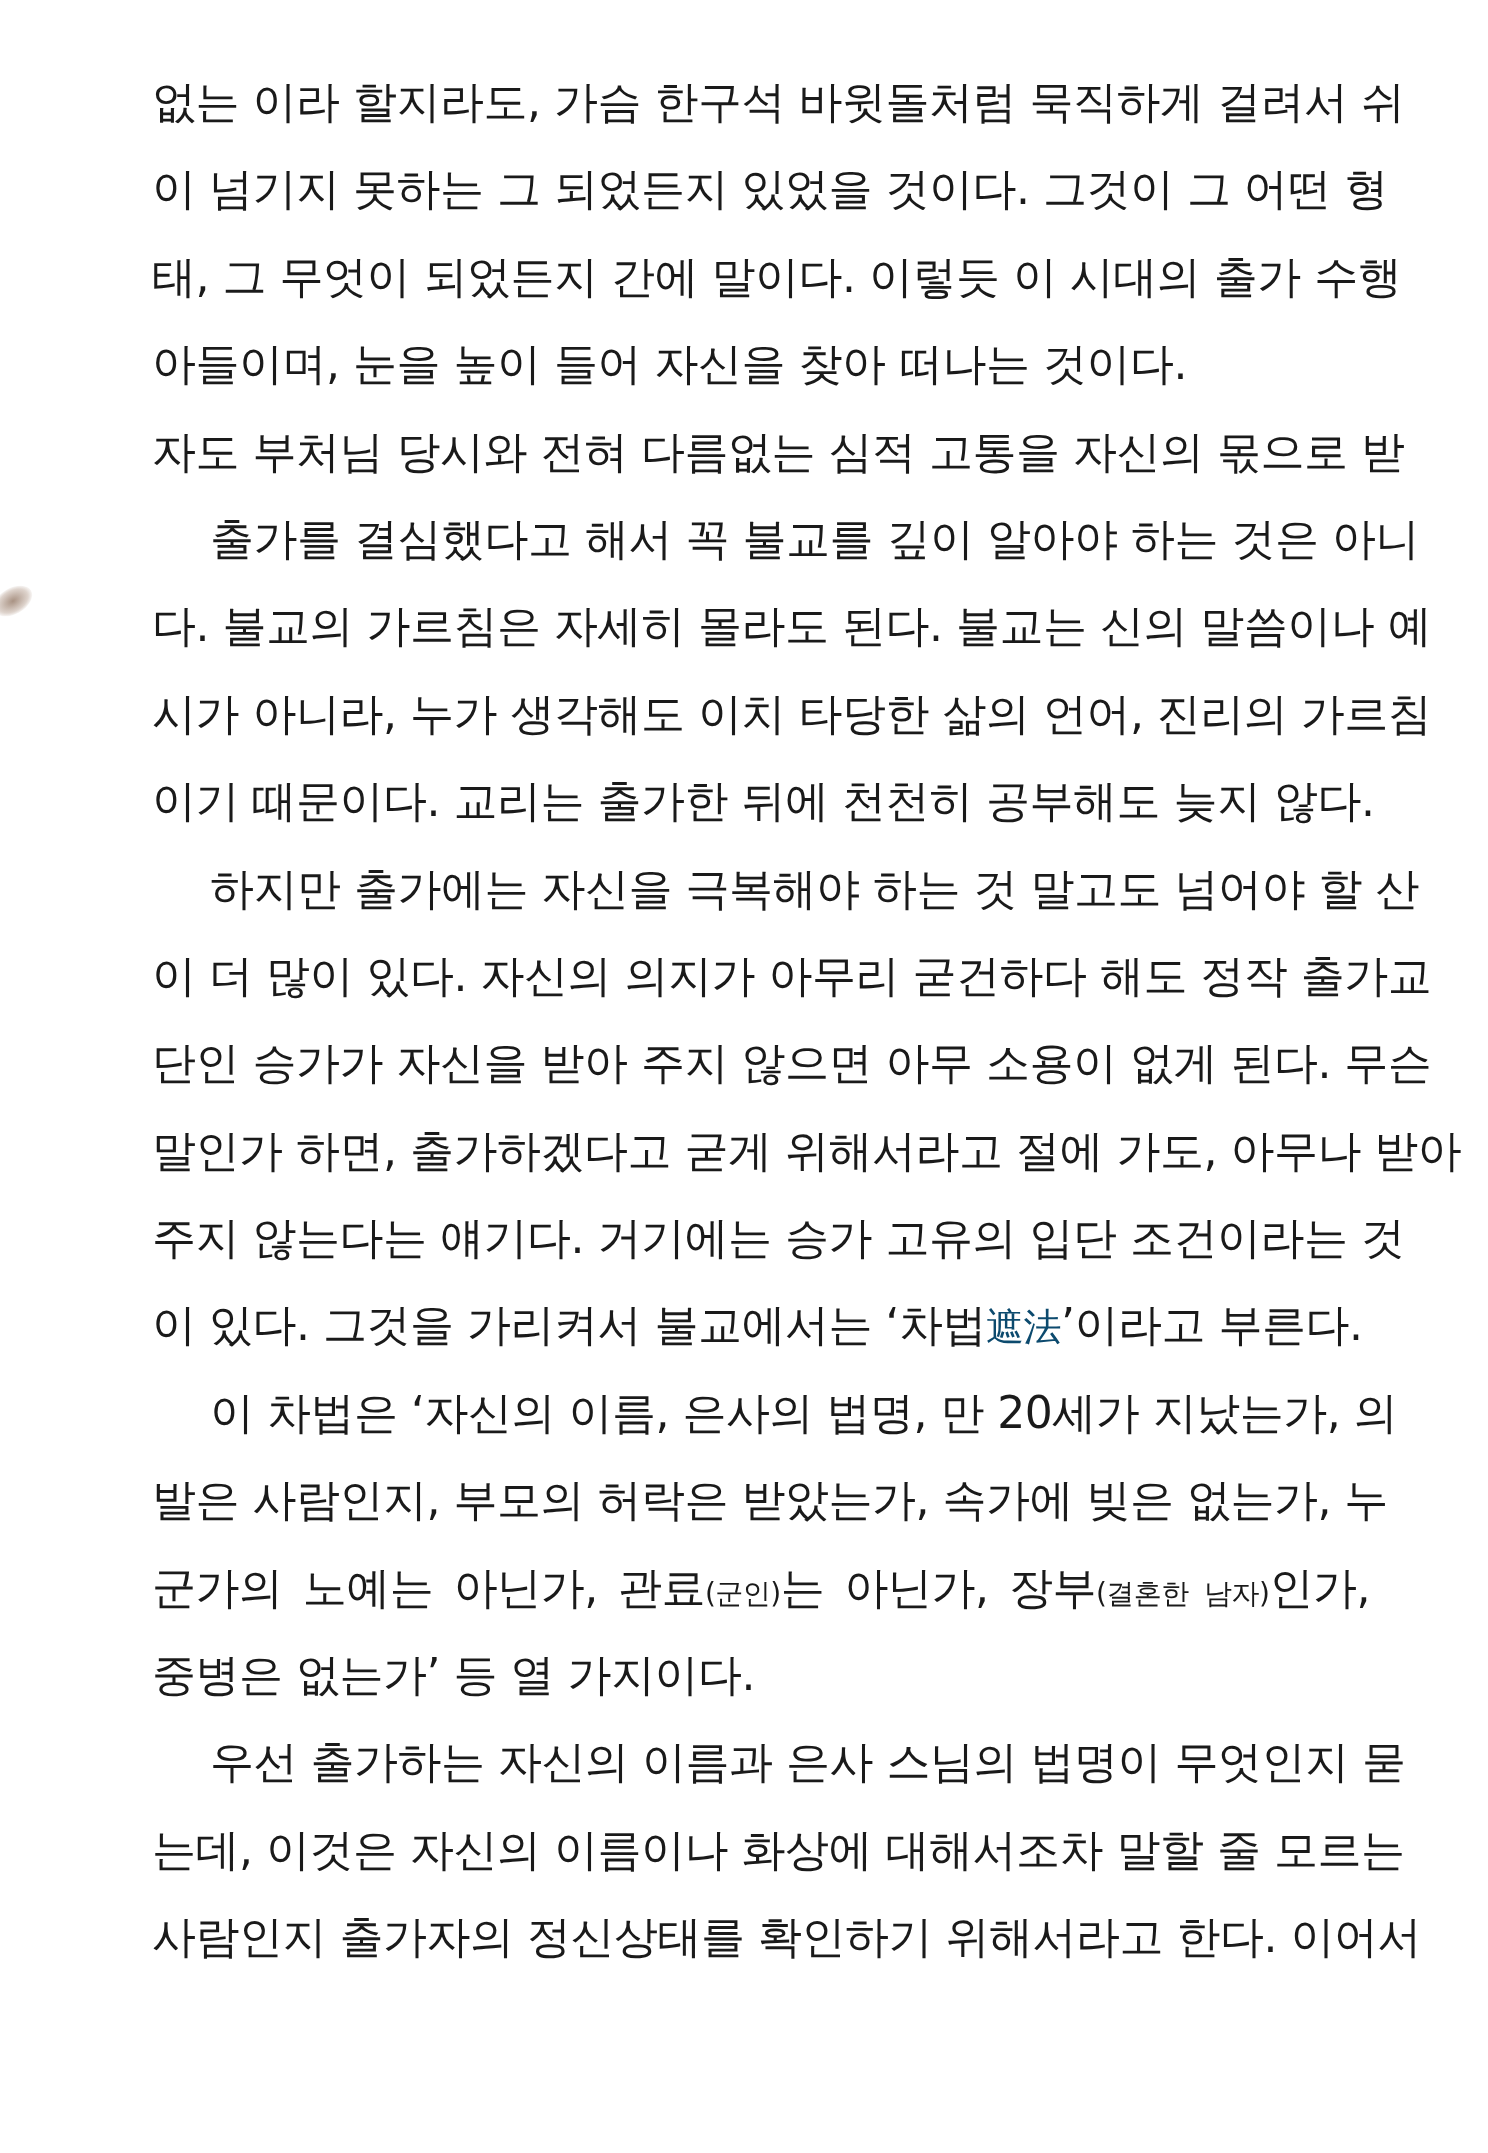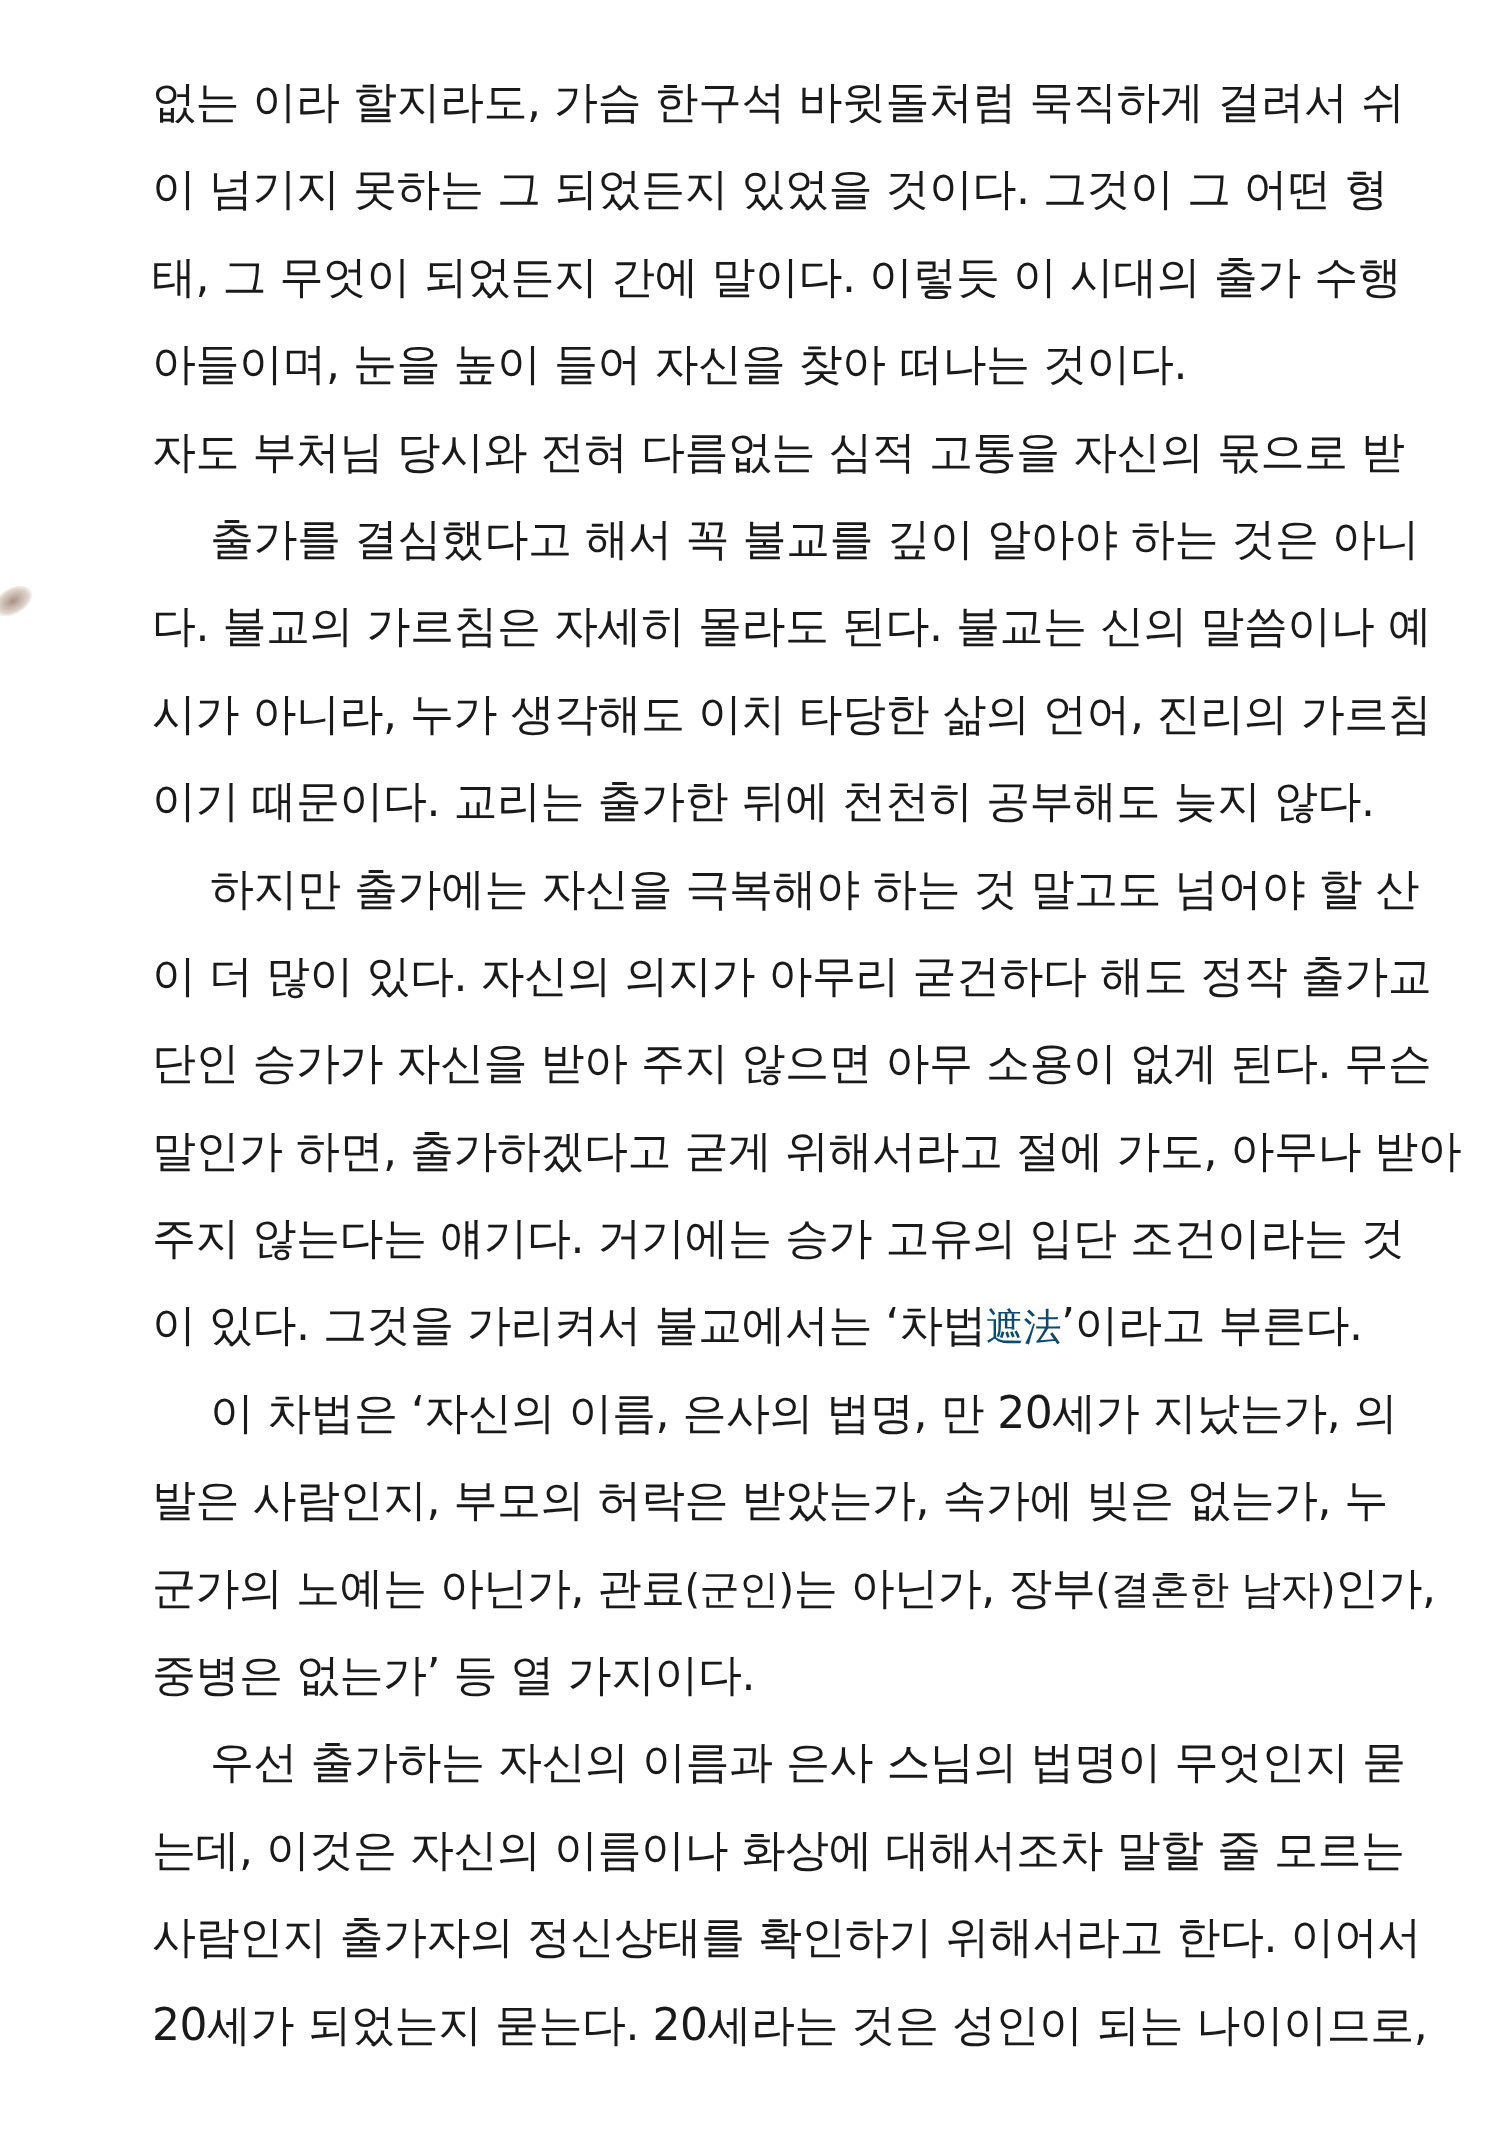--- a/index.html
+++ b/index.html
@@ -23,21 +23,21 @@
       line-height: 87.4px;
       font-size: 44px;
       letter-spacing: -0.5px;
       white-space: nowrap;
       text-align: justify;
       text-align-last: justify;
       overflow: visible;
     }
     .line.last { text-align-last: left; }
     .line.indent { padding-left: 58px; }
-    .small { font-size: 40px; }
+    .small { font-size: 28px; }
     .hanja { color: #0c4a6e; font-family: "DejaVu Serif", "Liberation Serif", serif; font-size: 38px; }
     .smudge {
       position: absolute;
       left: 0px;
       top: 588px;
       width: 26px;
       height: 26px;
       border-radius: 50%;
       background: radial-gradient(circle, rgba(140,110,90,0.75) 0%, rgba(160,130,110,0.35) 55%, rgba(255,255,255,0) 75%);
       transform: rotate(-30deg) scaleX(1.6);
@@ -78,16 +78,15 @@
     <div class="line indent">이 차법은 ‘자신의 이름, 은사의 법명, 만 20세가 지났는가, 의</div>
     <div class="line">발은 사람인지, 부모의 허락은 받았는가, 속가에 빚은 없는가, 누</div>
     <div class="line"><span>군가의 노예는 아닌가, 관료</span><span class="small">(군인)</span><span>는 아닌가, 장부</span><span class="small">(결혼한 남자)</span><span>인가,</span></div>
     <div class="line last">중병은 없는가’ 등 열 가지이다.</div>
   </div>
 
   <div class="paragraph">
     <div class="line indent">우선 출가하는 자신의 이름과 은사 스님의 법명이 무엇인지 묻</div>
     <div class="line">는데, 이것은 자신의 이름이나 화상에 대해서조차 말할 줄 모르는</div>
     <div class="line">사람인지 출가자의 정신상태를 확인하기 위해서라고 한다. 이어서</div>
-    <div class="line">20세가 되었는지 묻는다. 20세라는 것은 성인이 되는 나이이므로,</div>
   </div>
 
 </div>
 
 </body></html>

